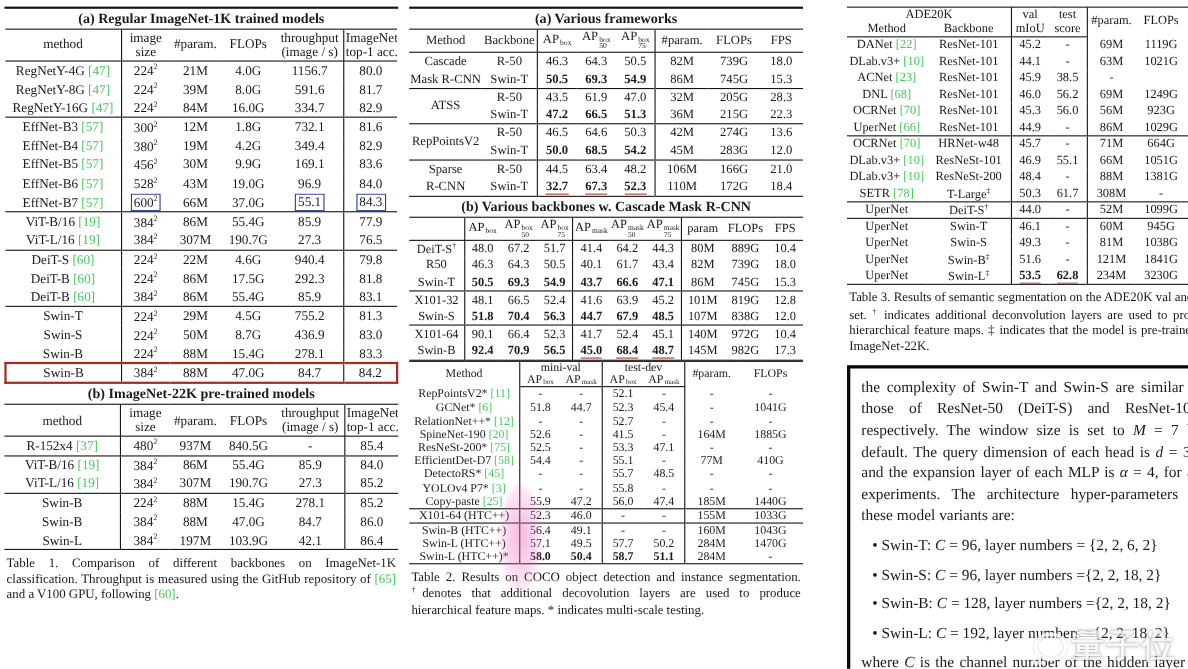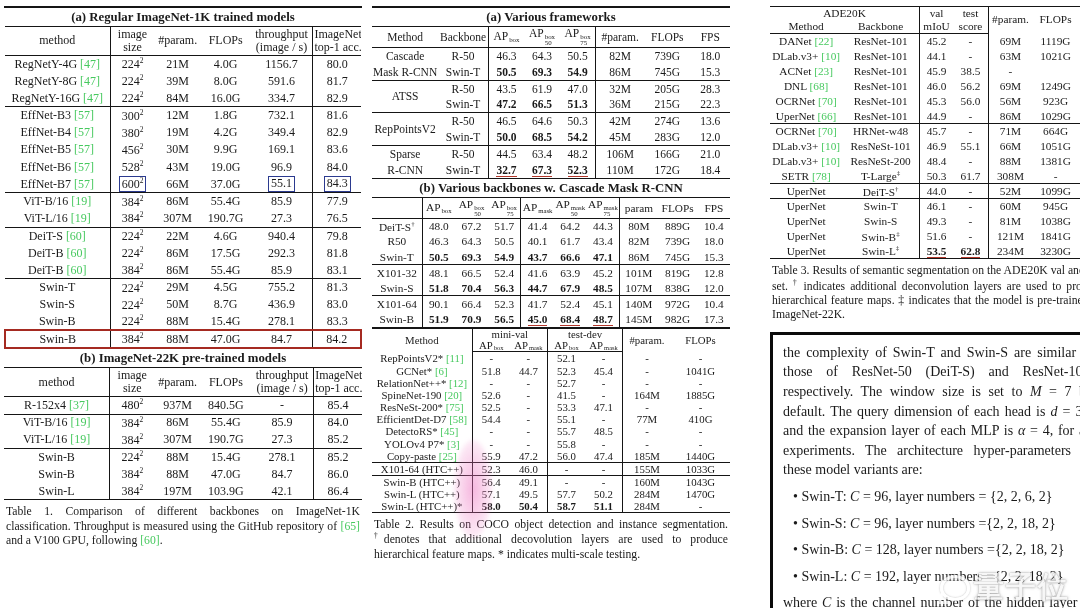--- a/index.html
+++ b/index.html
@@ -529,21 +529,21 @@
             <td class="vl">52.3</td>
             <td>41.7</td>
             <td>52.4</td>
             <td class="vl">45.1</td>
             <td>140M</td>
             <td>972G</td>
             <td>10.4</td>
           </tr>
           <tr>
             <td class="vl">Swin-B</td>
-            <td class="bb">51.9</td>
+            <td class="bb">92.4</td>
             <td class="bb">70.9</td>
             <td class="bb vl">56.5</td>
             <td><span class="rul">45.0</span></td>
             <td><span class="rul">68.4</span></td>
             <td class="vl"><span class="rul">48.7</span></td>
             <td>145M</td>
             <td>982G</td>
             <td>17.3</td>
           </tr>
         </tbody>

